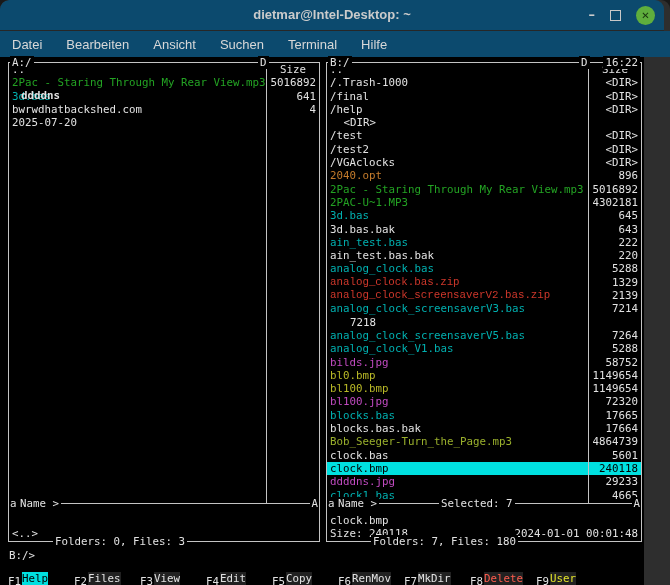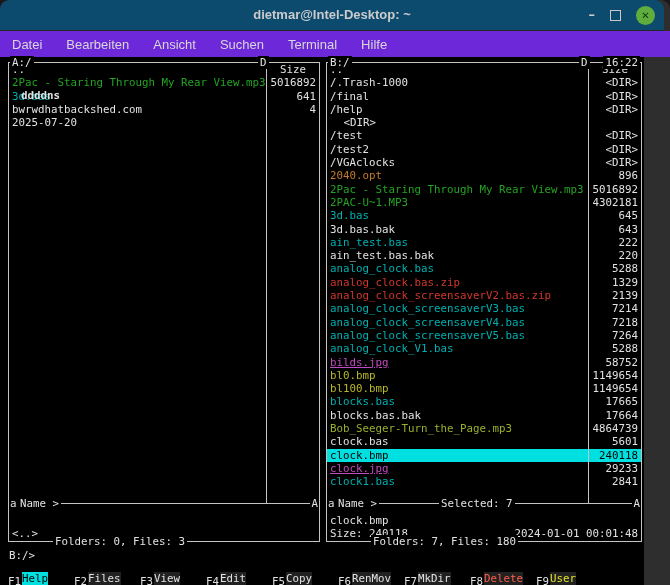--- a/index.html
+++ b/index.html
@@ -8,41 +8,41 @@
 
   
   .titlebar{position:absolute;top:0;left:0;width:664px;height:30px;background:#0c4a6e;border-radius:9px 9px 0 0;border-bottom:1px solid #272727;}
   .title{position:absolute;left:0;top:7px;width:100%;text-align:center;color:#cbcbcb;font:bold 13px "Liberation Sans",sans-serif;}
   .controls{position:absolute;right:9px;top:0;height:30px;display:flex;align-items:center;gap:15px;}
   .btn-min{color:#cccccc;font:bold 13px "DejaVu Sans",sans-serif;line-height:10px;cursor:default;}
   .btn-max{width:9px;height:9px;border:1px solid #c8c8c8;}
   .btn-close{width:19px;height:19px;border-radius:50%;background:var(--c-accent_close);display:flex;align-items:center;justify-content:center;color:#17330f;font:bold 10px "DejaVu Sans",sans-serif;}
 
   
-  .menubar{position:absolute;top:31px;left:0;width:670px;height:26px;background:#6d28d9;display:flex;align-items:center;}
+  .menubar{position:absolute;top:31px;left:0;width:670px;height:26px;background:#0c4a6e;display:flex;align-items:center;}
   .menu-item{padding:0 12px;color:#d8d8d8;font:13px "Liberation Sans",sans-serif;}
 
   
   .terminal{position:absolute;top:57px;left:0;width:670px;height:528px;background:#000;
             font-family:"DejaVu Sans Mono",monospace;font-size:10.8px;color:var(--c-white);}
   .gutter{position:absolute;top:0;right:0;width:26px;height:528px;background:#2e2e2e;}
 
   .panel{position:absolute;top:5px;height:480px;border:1px solid #c4c4c4;background:#000;box-sizing:border-box;}
   #left-panel{left:8px;width:312px;}
   #right-panel{left:326px;width:316px;}
 
   .rows{position:absolute;top:0;left:0;right:0;}
   .frow{display:flex;height:13.3px;line-height:13.4px;white-space:pre;}
   .fname{flex:1 1 auto;padding-left:3px;overflow:hidden;}
   .fsize{flex:0 0 52px;text-align:right;padding-right:3px;box-sizing:border-box;color:var(--c-white);}
   .frow.sel{background:var(--c-select_bg);}
   .frow.sel span{color:#000 !important;}
 
   .c-white{color:var(--c-white);} .c-green{color:var(--c-green);} .c-olive{color:var(--c-olive);}
-  .c-cyan{color:var(--c-cyan);}  .c-red{color:var(--c-red);}     .c-magenta{color:var(--c-magenta);text-decoration:underline;}
+  .c-cyan{color:var(--c-cyan);}  .c-red{color:var(--c-red);font-family:Liberation Mono, monospace;}     .c-magenta{color:var(--c-magenta);}
   .c-yellow{color:var(--c-yellow);} .c-orange{color:var(--c-orange);}
 
   .vsep{position:absolute;top:0;width:1px;height:440px;background:#c4c4c4;}
   #left-panel .vsep{left:257px;} #right-panel .vsep{left:261px;}
 
   .size-header{position:absolute;top:0;right:0;width:52px;height:13.3px;line-height:13.4px;text-align:center;color:var(--c-white);}
 
   .onborder{position:absolute;background:#000;padding:0 2px;height:13px;line-height:13px;color:var(--c-white);}
   .drive{top:-7px;left:1px;}
   .clock{top:-7px;right:1px;}
@@ -136,33 +136,34 @@
           <div class="frow"><span class="fname c-green">2Pac - Staring Through My Rear View.mp3</span><span class="fsize">5016892</span></div>
           <div class="frow"><span class="fname c-green">2PAC-U~1.MP3</span><span class="fsize">4302181</span></div>
           <div class="frow"><span class="fname c-cyan">3d.bas</span><span class="fsize">645</span></div>
           <div class="frow"><span class="fname c-white">3d.bas.bak</span><span class="fsize">643</span></div>
           <div class="frow"><span class="fname c-cyan">ain_test.bas</span><span class="fsize">222</span></div>
           <div class="frow"><span class="fname c-white">ain_test.bas.bak</span><span class="fsize">220</span></div>
           <div class="frow"><span class="fname c-cyan">analog_clock.bas</span><span class="fsize">5288</span></div>
           <div class="frow"><span class="fname c-red">analog_clock.bas.zip</span><span class="fsize">1329</span></div>
           <div class="frow"><span class="fname c-red">analog_clock_screensaverV2.bas.zip</span><span class="fsize">2139</span></div>
           <div class="frow"><span class="fname c-cyan">analog_clock_screensaverV3.bas</span><span class="fsize">7214</span></div>
-          <div class="frow"><span class="fname c-cyan">analog_clock_screensaverV4.bas</span><span class="fsize">7218</span></div>
+          <div class="frow"><span class="fsize">7218</span></div>
           <div class="frow"><span class="fname c-cyan">analog_clock_screensaverV5.bas</span><span class="fsize">7264</span></div>
           <div class="frow"><span class="fname c-cyan">analog_clock_V1.bas</span><span class="fsize">5288</span></div>
           <div class="frow"><span class="fname c-magenta">bilds.jpg</span><span class="fsize">58752</span></div>
           <div class="frow"><span class="fname c-yellow">bl0.bmp</span><span class="fsize">1149654</span></div>
           <div class="frow"><span class="fname c-yellow">bl100.bmp</span><span class="fsize">1149654</span></div>
+          <div class="frow"><span class="fname c-magenta">bl100.jpg</span><span class="fsize">72320</span></div>
           <div class="frow"><span class="fname c-cyan">blocks.bas</span><span class="fsize">17665</span></div>
           <div class="frow"><span class="fname c-white">blocks.bas.bak</span><span class="fsize">17664</span></div>
           <div class="frow"><span class="fname c-olive">Bob_Seeger-Turn_the_Page.mp3</span><span class="fsize">4864739</span></div>
           <div class="frow"><span class="fname c-white">clock.bas</span><span class="fsize">5601</span></div>
           <div class="frow sel"><span class="fname c-white">clock.bmp</span><span class="fsize">240118</span></div>
-          <div class="frow"><span class="fname c-magenta">clock.jpg</span><span class="fsize">29233</span></div>
-          <div class="frow"><span class="fname c-cyan">clock1.bas</span><span class="fsize">2841</span></div>
+          <div class="frow"><span class="fname c-magenta">ddddns.jpg</span><span class="fsize">29233</span></div>
+          <div class="frow"><span class="fname c-cyan">clock1.bas</span><span class="fsize">4665</span></div>
         </div>
       <div class="vsep"></div>
       <span class="size-header">Size</span>
       <span class="onborder drive">B:/</span>
       <span class="onborder tjunct">D</span>
       <span class="onborder clock">16:22</span>
       <div class="bsep"></div>
       <span class="onborder sep-lead">a</span>
       <span class="onborder sep-name">Name &gt;</span>
       <span class="onborder sep-selected">Selected: 7</span>

